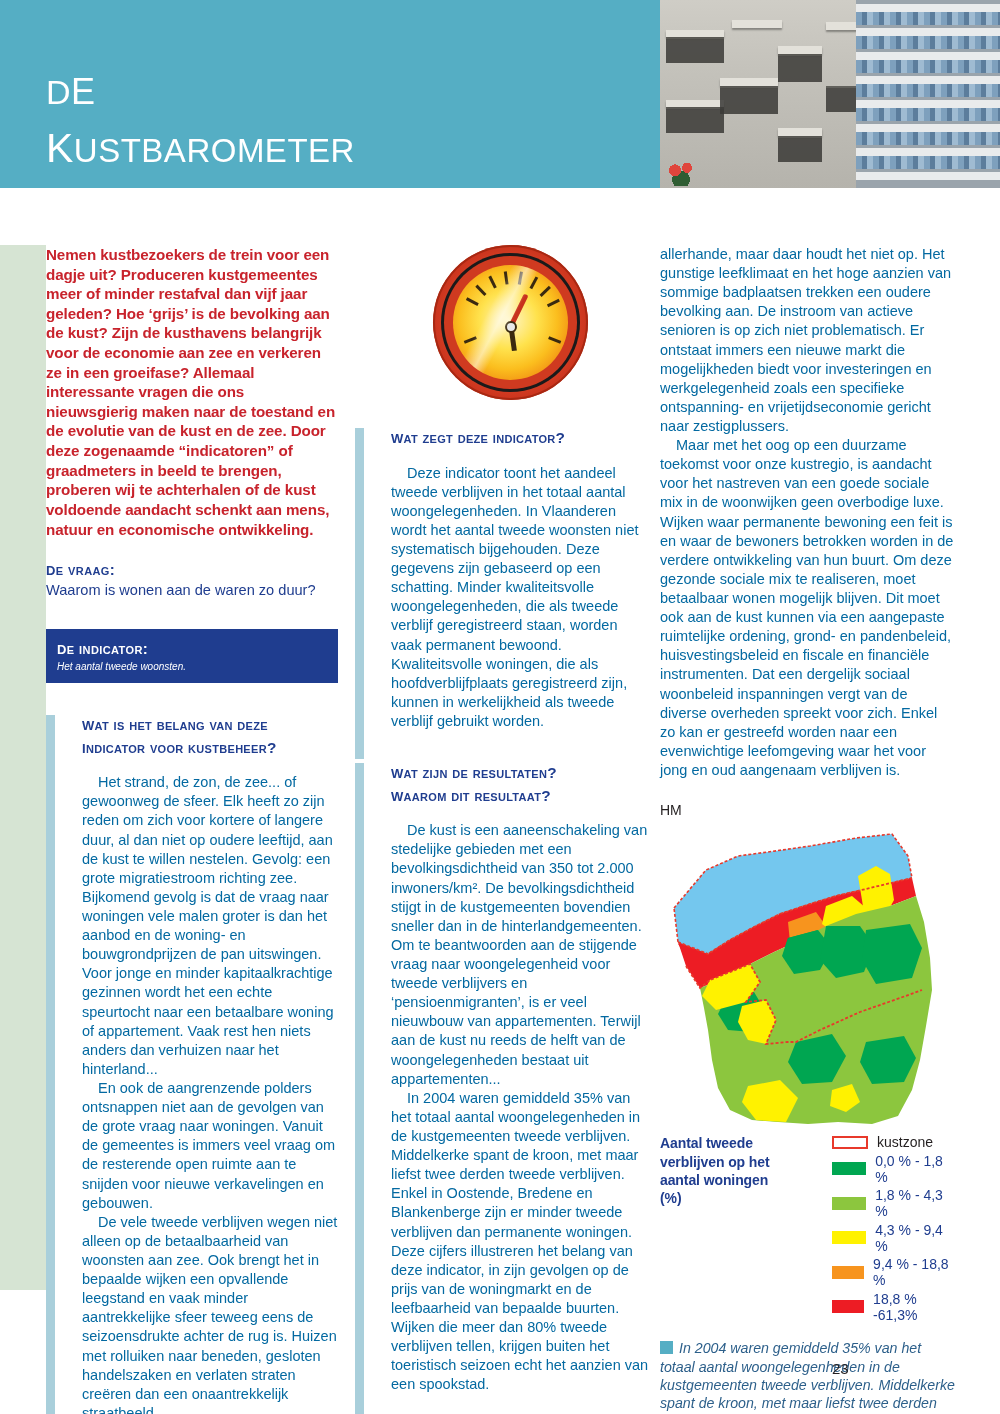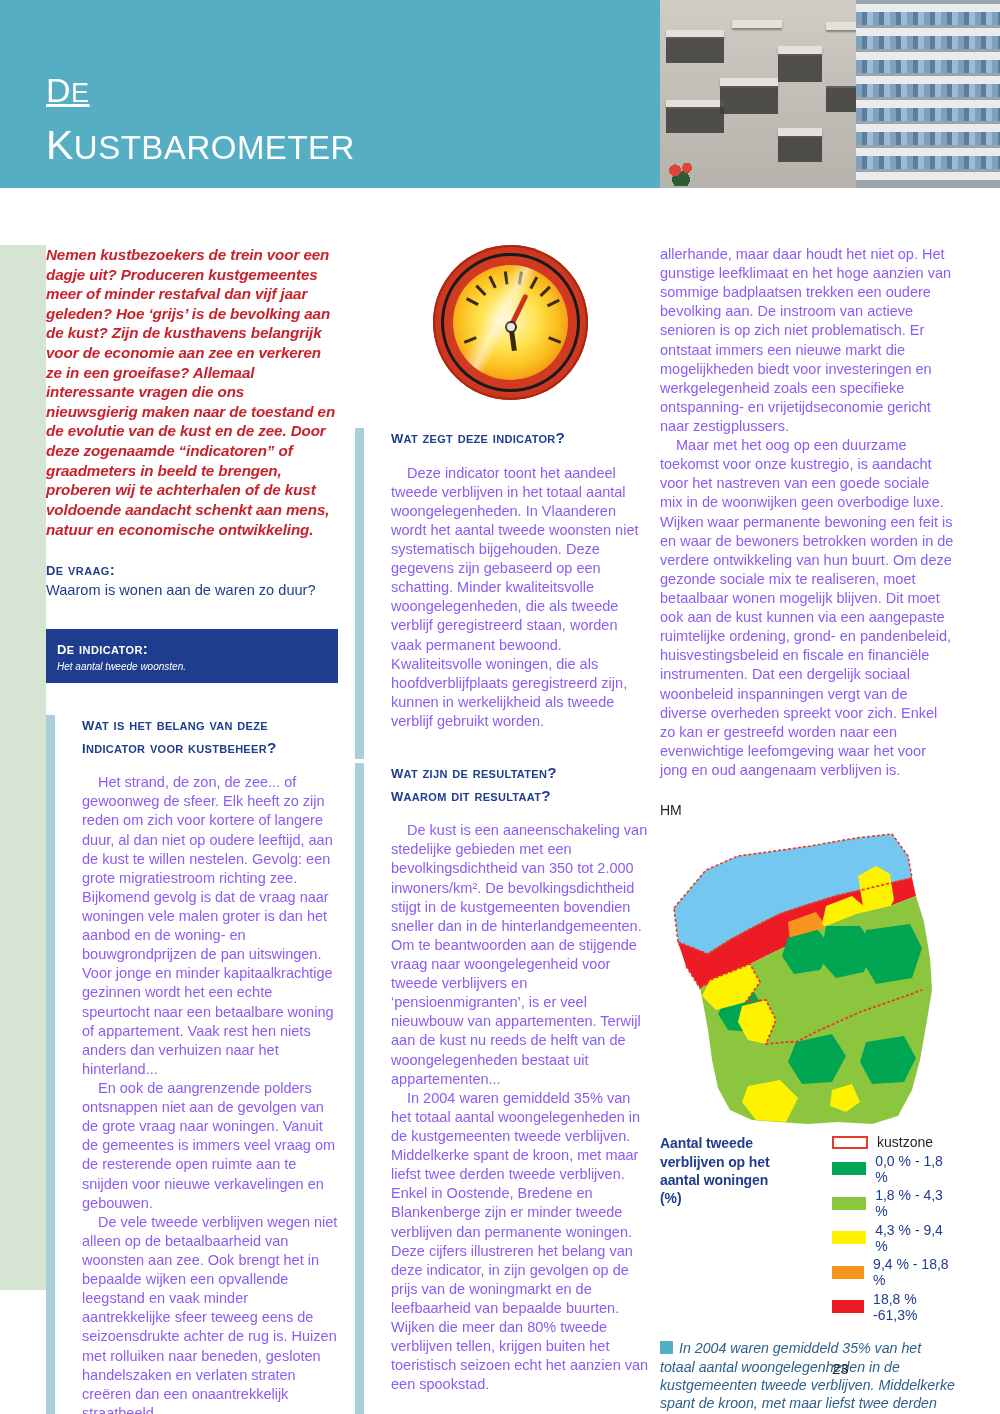--- a/index.html
+++ b/index.html
@@ -17,22 +17,22 @@
     background: #55aec4;
   }
   .header-title {
     position: absolute; left: 46px; top: 62px;
     color: #ffffff;
     font-family: "Liberation Sans", sans-serif;
     line-height: 0.98;
     letter-spacing: .5px;
   }
   .header-title .l1 {
-    display:block; font-size: 39px; font-weight: 400;
-    font-variant: small-caps; text-transform: lowercase; text-decoration: underline;
+    display:block; font-size: 51px; font-weight: 400;
+    font-variant: small-caps; text-transform: lowercase;
   }
   .header-title .l1::first-letter { font-size: 48px; }
   .header-title .l2 {
     display:block; font-size: 47px; font-weight: 400;
     font-variant: small-caps; text-transform: lowercase;
     margin-top: 2px;
   }
   .header-title .l2::first-letter { font-size: 58px; }
 
   
@@ -77,21 +77,20 @@
   }
 
   
   .col { position: absolute; top: 245px; }
   .col1 { left: 46px;  width: 292px; }
   .col2 { left: 355px; width: 295px; }
   .col3 { left: 660px; width: 295px; }
 
   .intro {
     color: #c8232c;
-    font-style: italic;
     font-weight: 700;
     font-size: 15.2px;
     line-height: 1.29;
     letter-spacing: -.1px;
   }
 
   .vraag-label {
     margin-top: 20px;
     color: #1f3d8f;
     font-size: 15px;
@@ -140,21 +139,21 @@
     font-size:15.4px; font-weight:700;
     font-variant: small-caps; text-transform: lowercase;
     letter-spacing:.3px;
     line-height:1.22;
   }
   .sec h3::first-letter { font-size:18.5px; }
   .sec h3 .ln2 { display:block; }
   .sec h3 .ln2::first-letter { font-size:18.5px; }
 
   .body-text {
-    color:#8b5cf6;
+    color:#0369a1;
     font-size:14.5px;
     line-height:1.318;
     margin-top:15px;
   }
   .body-text p { text-indent: 16px; }
   .body-text p.noind { text-indent: 0; }
   .col3 .body-text { margin-top:0; }
 
   
   .barometer {

